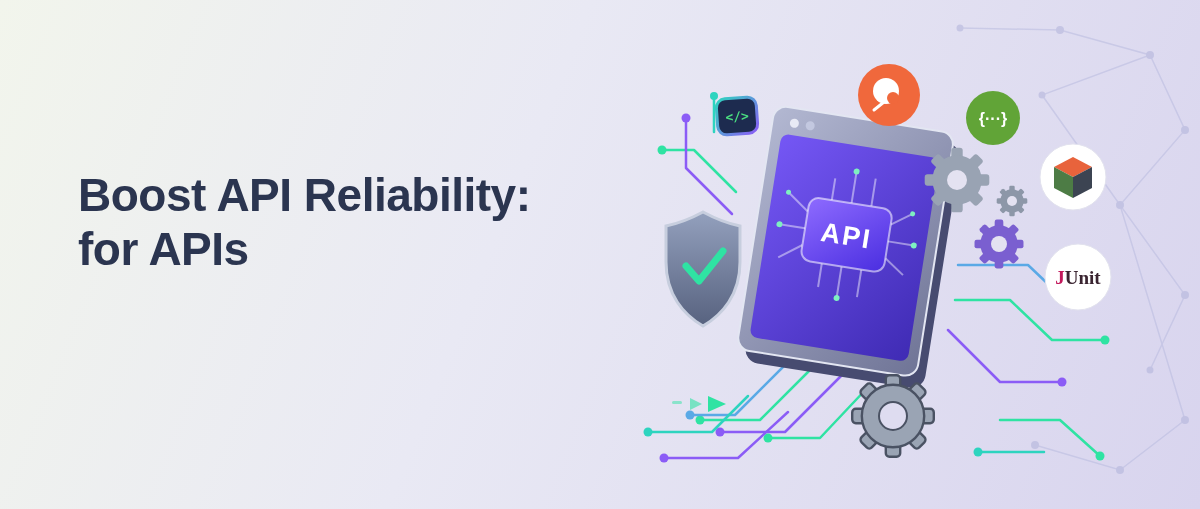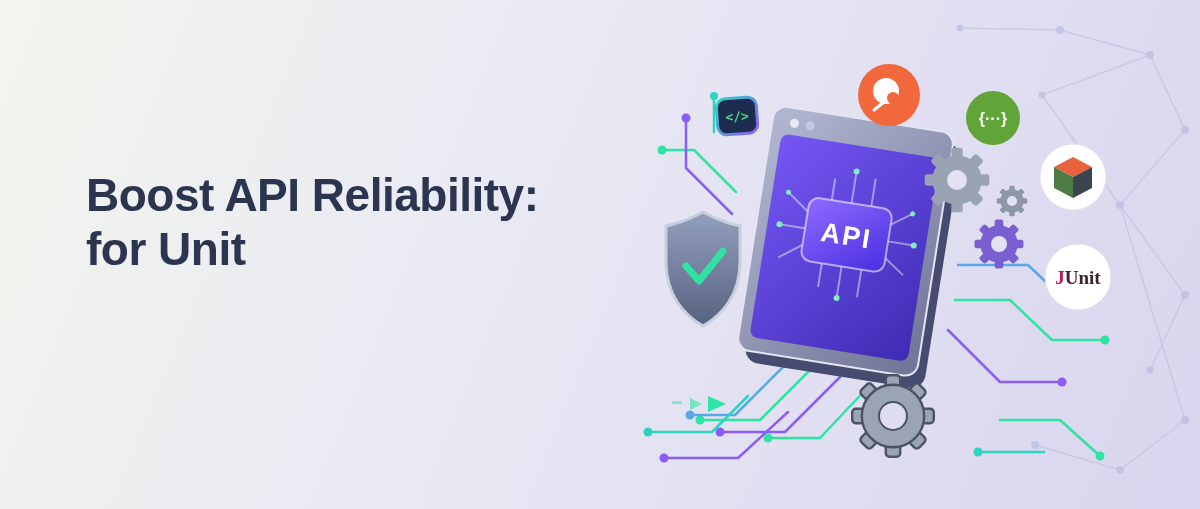--- a/index.html
+++ b/index.html
@@ -14,38 +14,37 @@
   .headline {
     position: absolute;
     left: 78px;
     top: 168px;
     font-size: 46px;
     font-weight: bold;
     line-height: 1.18;
     letter-spacing: -0.5px;
     color: #2b3550;
     z-index: 2;
-    margin-left: 8px;
   }
   .illustration-svg {
     position: absolute;
     inset: 0;
     width: 1200px;
     height: 509px;
   }
   .mono { font-family: "DejaVu Sans Mono", monospace; }
 </style>
 </head>
 <body>
 
 <div class="banner">
 
   <div class="headline">
     <div>Boost API Reliability:</div>
-    <div>for Unit</div>
+    <div>for APIs</div>
   </div>
 
   <svg class="illustration-svg" viewBox="0 0 1200 509" xmlns="http://www.w3.org/2000/svg">
     <defs>
       <linearGradient id="frameGrad" x1="0" y1="0" x2="1" y2="1">
         <stop offset="0" stop-color="#b3b8d2"></stop>
         <stop offset="1" stop-color="#6f7496"></stop>
       </linearGradient>
       <linearGradient id="screenGrad" x1="0" y1="0" x2="1" y2="1">
         <stop offset="0" stop-color="#7557f5"></stop>

